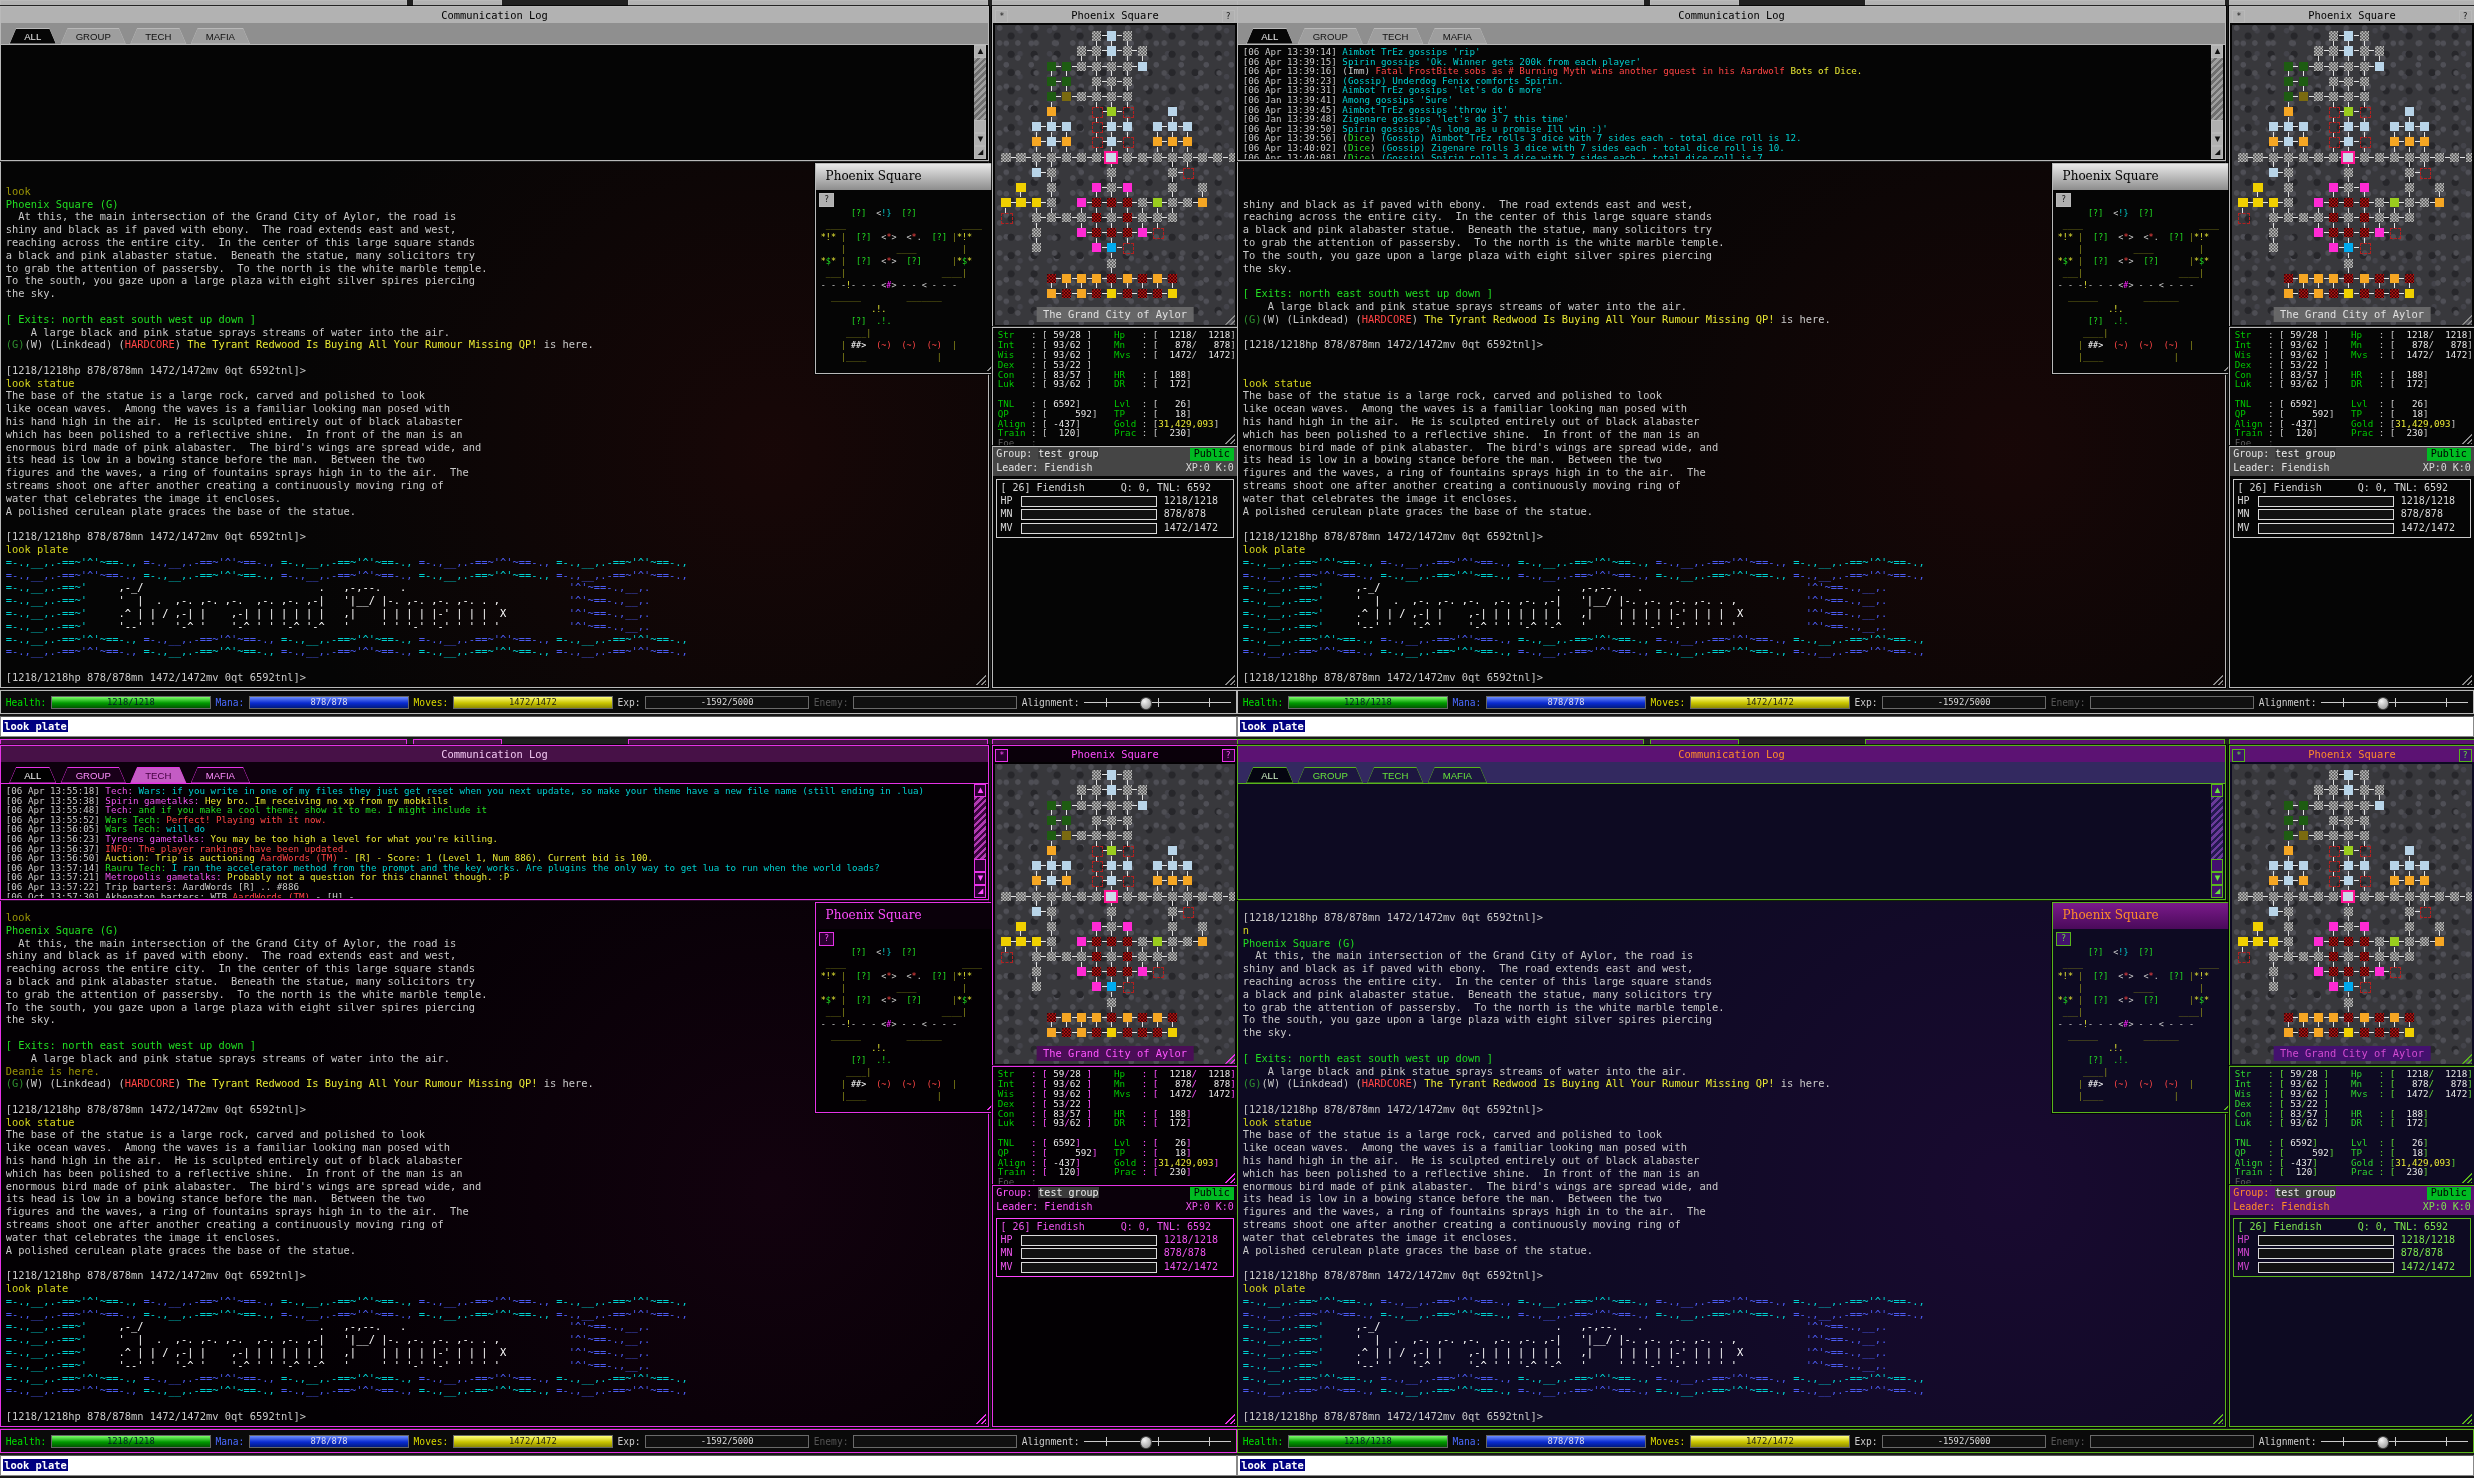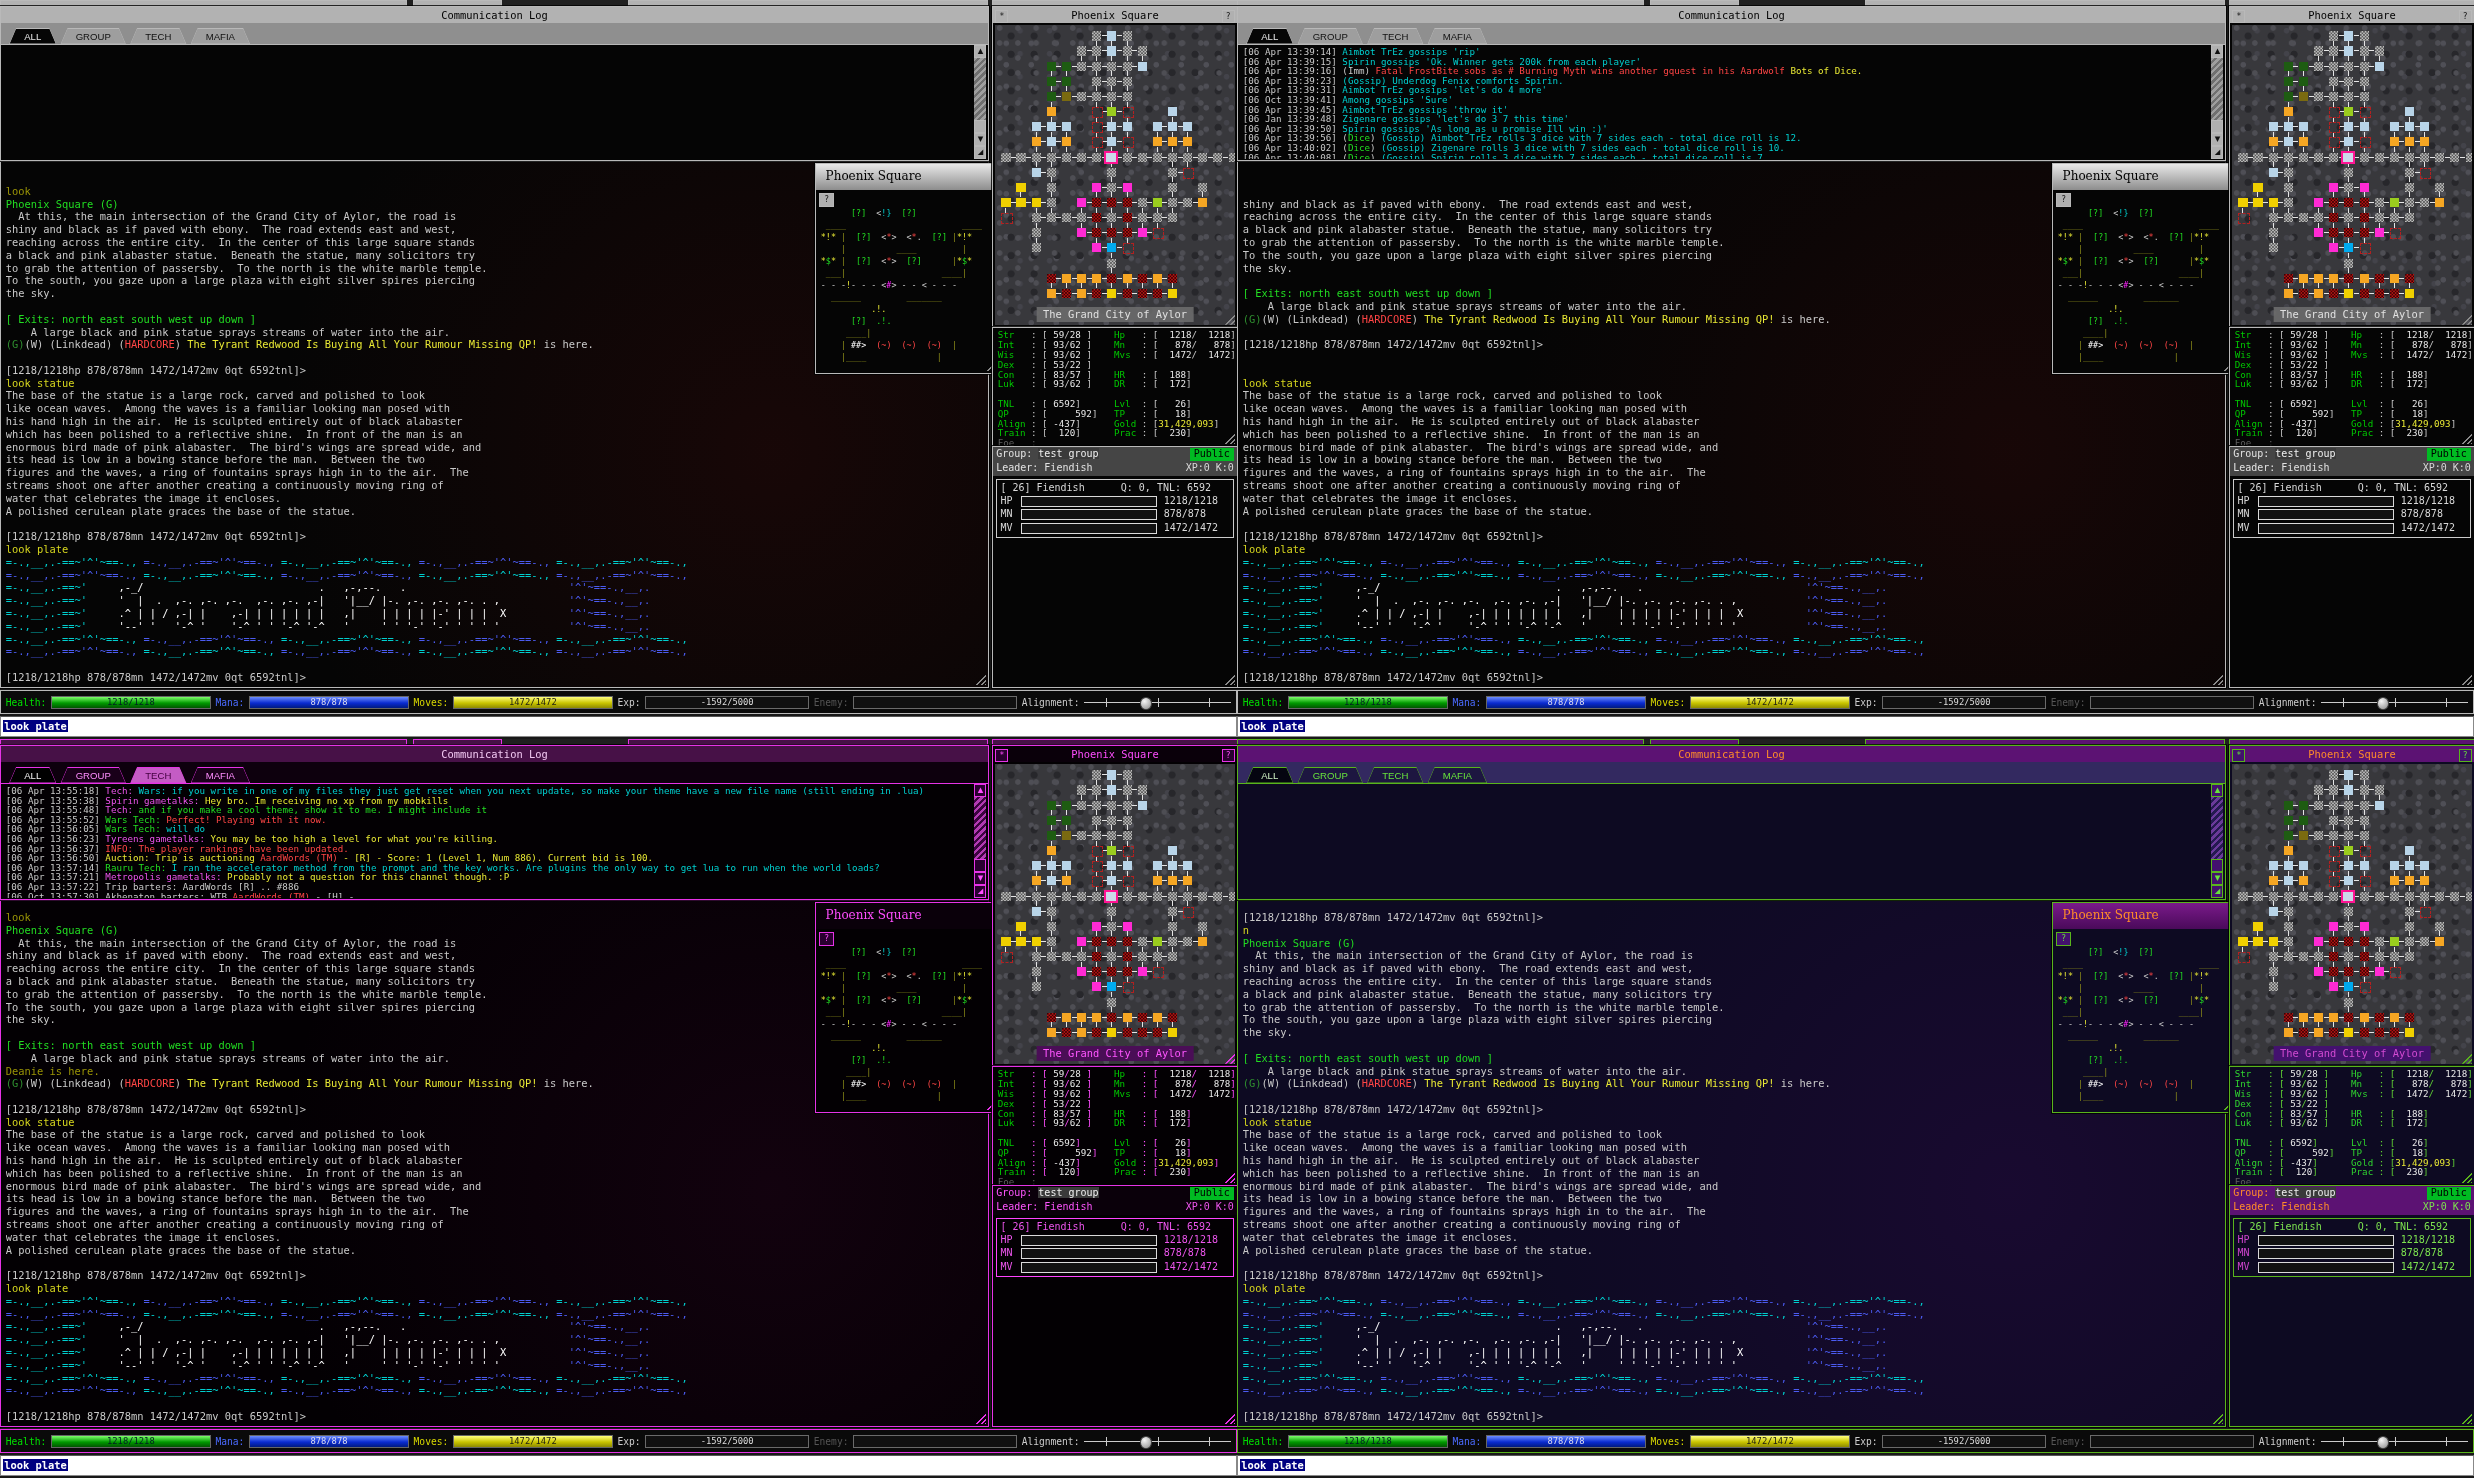--- a/index.html
+++ b/index.html
@@ -647,22 +647,22 @@
           </div>
           <div class="tabo">
             <div class="tabi">MAFIA</div>
           </div>
         </div>
         <div class="logbody">
           <div class="commline" style="font: 9.2px / 9.6px &quot;DejaVu Sans Mono&quot;, monospace;"><span style="color: rgb(201, 201, 201);">[06 Apr 13:39:14] </span><span style="color: rgb(0, 207, 207);">Aimbot TrEz gossips 'rip'</span></div>
           <div class="commline" style="font: 9.2px / 9.6px &quot;DejaVu Sans Mono&quot;, monospace;"><span style="color: rgb(201, 201, 201);">[06 Apr 13:39:15] </span><span style="color: rgb(0, 207, 207);">Spirin gossips 'Ok. Winner gets 200k from each player'</span></div>
           <div class="commline" style="font: 9.2px / 9.6px &quot;DejaVu Sans Mono&quot;, monospace;"><span style="color: rgb(201, 201, 201);">[06 Apr 13:39:16] (Imm) </span><span style="color: rgb(255, 69, 69);">Fatal FrostBite sobs as # Burning Myth wins another gquest in his Aardwolf </span><span style="color: rgb(232, 232, 52);">Bots of Dice.</span></div>
           <div class="commline" style="font: 9.2px / 9.6px &quot;DejaVu Sans Mono&quot;, monospace;"><span style="color: rgb(201, 201, 201);">[06 Apr 13:39:23] </span><span style="color: rgb(0, 207, 207);">(Gossip) Underdog Fenix comforts Spirin.</span></div>
-          <div class="commline" style="font: 9.2px / 9.6px &quot;DejaVu Sans Mono&quot;, monospace;"><span style="color: rgb(201, 201, 201);">[06 Apr 13:39:31] </span><span style="color: rgb(0, 207, 207);">Aimbot TrEz gossips 'let's do 4 more'</span></div>
-          <div class="commline" style="font: 9.2px / 9.6px &quot;DejaVu Sans Mono&quot;, monospace;"><span style="color: rgb(201, 201, 201);">[06 Oct 13:39:41] </span><span style="color: rgb(0, 207, 207);">Among gossips 'Sure'</span></div>
+          <div class="commline" style="font: 9.2px / 9.6px &quot;DejaVu Sans Mono&quot;, monospace;"><span style="color: rgb(201, 201, 201);">[06 Apr 13:39:31] </span><span style="color: rgb(0, 207, 207);">Aimbot TrEz gossips 'let's do 6 more'</span></div>
+          <div class="commline" style="font: 9.2px / 9.6px &quot;DejaVu Sans Mono&quot;, monospace;"><span style="color: rgb(201, 201, 201);">[06 Jan 13:39:41] </span><span style="color: rgb(0, 207, 207);">Among gossips 'Sure'</span></div>
           <div class="commline" style="font: 9.2px / 9.6px &quot;DejaVu Sans Mono&quot;, monospace;"><span style="color: rgb(201, 201, 201);">[06 Apr 13:39:45] </span><span style="color: rgb(0, 207, 207);">Aimbot TrEz gossips 'throw it'</span></div>
           <div class="commline" style="font: 9.2px / 9.6px &quot;DejaVu Sans Mono&quot;, monospace;"><span style="color: rgb(201, 201, 201);">[06 Jan 13:39:48] </span><span style="color: rgb(0, 207, 207);">Zigenare gossips 'let's do 3 7 this time'</span></div>
           <div class="commline" style="font: 9.2px / 9.6px &quot;DejaVu Sans Mono&quot;, monospace;"><span style="color: rgb(201, 201, 201);">[06 Apr 13:39:50] </span><span style="color: rgb(0, 207, 207);">Spirin gossips 'As long as u promise Ill win :)'</span></div>
           <div class="commline" style="font: 9.2px / 9.6px &quot;DejaVu Sans Mono&quot;, monospace;"><span style="color: rgb(201, 201, 201);">[06 Apr 13:39:56] (</span><span style="color: rgb(34, 221, 34);">Dice</span><span style="color: rgb(201, 201, 201);">) </span><span style="color: rgb(0, 207, 207);">(Gossip) Aimbot TrEz rolls 3 dice with 7 sides each - total dice roll is 12.</span></div>
           <div class="commline" style="font: 9.2px / 9.6px &quot;DejaVu Sans Mono&quot;, monospace;"><span style="color: rgb(201, 201, 201);">[06 Apr 13:40:02] (</span><span style="color: rgb(34, 221, 34);">Dice</span><span style="color: rgb(201, 201, 201);">) </span><span style="color: rgb(0, 207, 207);">(Gossip) Zigenare rolls 3 dice with 7 sides each - total dice roll is 10.</span></div>
           <div class="commline" style="font: 9.2px / 9.6px &quot;DejaVu Sans Mono&quot;, monospace;"><span style="color: rgb(201, 201, 201);">[06 Apr 13:40:08] (</span><span style="color: rgb(34, 221, 34);">Dice</span><span style="color: rgb(201, 201, 201);">) </span><span style="color: rgb(0, 207, 207);">(Gossip) Spirin rolls 3 dice with 7 sides each - total dice roll is 7.</span></div>
         </div>
         <div class="scrollcol">
           <div class="sbox">▲</div>
           <div class="strack"></div>

